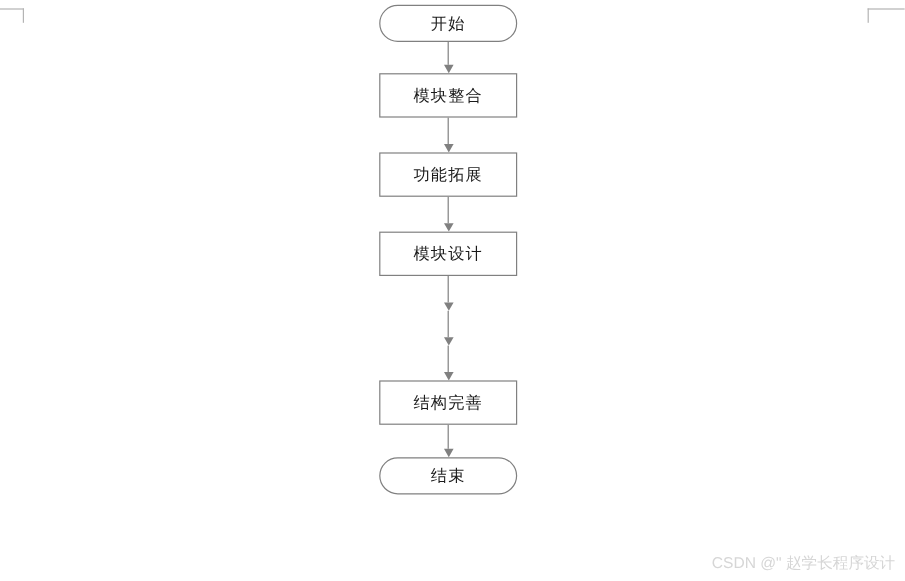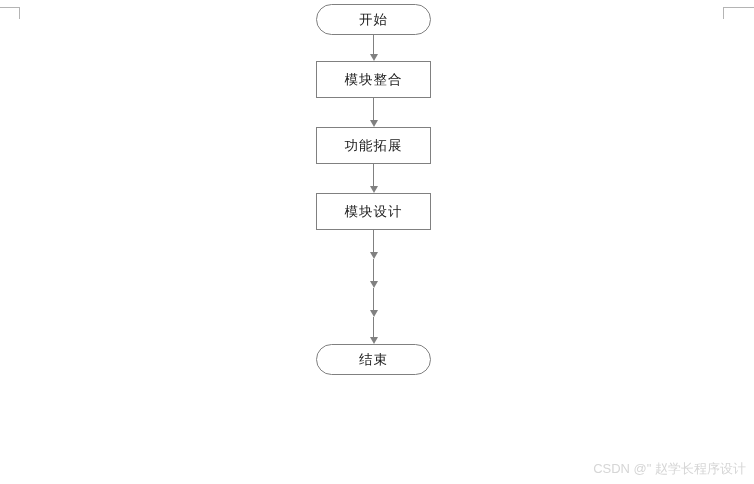--- a/index.html
+++ b/index.html
@@ -158,20 +158,23 @@
       <span class="shaft" style="height:22px"></span>
       <span class="head"></span>
     </div>
 
 
     <div class="connector" style="height:29px">
       <span class="shaft" style="height:22px"></span>
       <span class="head"></span>
     </div>
 
+    <div class="node process">
+      <span>结构完善</span>
+    </div>
 
     <div class="connector" style="height:27px">
       <span class="shaft" style="height:20px"></span>
       <span class="head"></span>
     </div>
 
     <div class="node terminator">
       <span>结束</span>
     </div>
 

